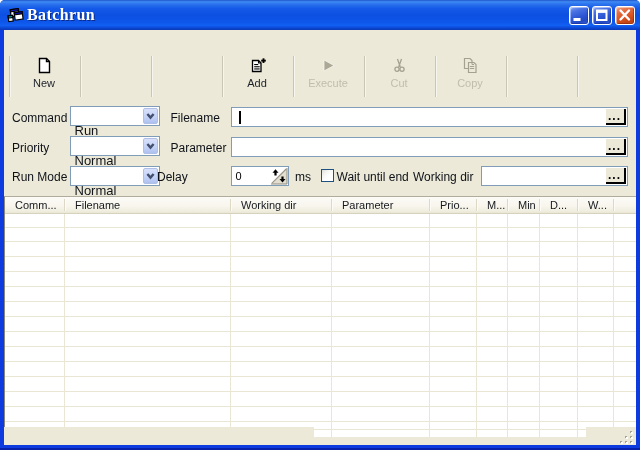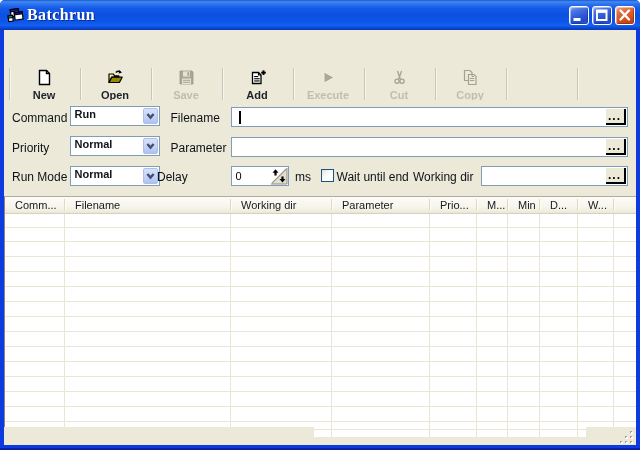--- a/index.html
+++ b/index.html
@@ -22,34 +22,34 @@
   .wglyph{position:absolute;left:0;top:0;}
   
   #client{position:absolute;left:4px;top:30px;width:632px;height:414px;background:#ECE9D8;}
   
   #menubar{position:absolute;left:0;top:0;width:632px;height:18px;background:#ECE9D8;
     border-bottom:1px solid #E2DFD0;}
   .menu-item{position:absolute;top:1px;font-family:"Liberation Serif",serif;font-size:13.5px;
     color:#000;letter-spacing:0.6px;}
   .menu-item::first-letter{text-decoration:underline;}
   
-  #toolbar{position:absolute;left:0;top:31px;width:632px;height:51px;background:#ECE9D8;
-    border-bottom:1px solid #DCD9CA;box-shadow:0 1px 0 #F8F7F0;font-weight:bold;}
+  #toolbar{position:absolute;left:0;top:19px;width:632px;height:51px;background:#ECE9D8;
+    border-bottom:1px solid #DCD9CA;box-shadow:0 1px 0 #F8F7F0;}
   .tsep{position:absolute;top:7px;width:1px;height:41px;background:#C9C6B6;box-shadow:1px 0 0 #F7F6EE;}
   .tbtn{position:absolute;top:4px;width:66px;height:44px;display:flex;flex-direction:column;
     align-items:center;justify-content:flex-start;}
   .ticon{width:17px;height:17px;margin-top:4px;}
   .tlabel{font-size:11px;margin-top:3px;color:#1D2129;}
   .tbtn.disabled .tlabel{color:#C0BDAD;}
   
   #formpanel{position:absolute;left:0;top:70px;width:632px;height:96px;background:#ECE9D8;}
   .flabel{position:absolute;font-size:12px;color:#0E1218;}
   .combo{position:absolute;left:65.5px;width:90px;height:20px;background:#fff;
     border:1px solid #7F9DB9;box-sizing:border-box;}
-  .combo .cval{position:absolute;left:4px;top:1px;font-size:11px;color:#10141A;font-weight:bold;}
+  .combo .cval{position:absolute;left:4px;top:16px;font-size:13px;color:#10141A;}
   .combo .cbtn{position:absolute;right:1px;top:1px;width:15px;height:16px;border-radius:2px;
     border:1px solid #AEBFE8;background:linear-gradient(180deg,#D8E1FB 0%,#C5D3F7 55%,#AEC1EF 100%);box-sizing:border-box;}
   .txt{position:absolute;background:#fff;border:1px solid #7F9DB9;box-sizing:border-box;height:20px;}
   .browse{position:absolute;right:1px;top:1px;width:20px;height:16px;background:#ECE9D8;
     border-right:2px solid #000;border-bottom:2px solid #000;box-sizing:border-box;
     font-size:12px;font-weight:bold;color:#000;text-align:center;line-height:15px;letter-spacing:1px;}
   .caret{position:absolute;left:7px;top:3px;width:1.5px;height:13px;background:#000;}
   #spinedit{position:absolute;left:226.5px;top:66px;width:58px;height:20px;background:#fff;
     border:1px solid #7F9DB9;box-sizing:border-box;}
   #spin-value{position:absolute;left:4px;top:3px;font-size:11px;color:#000;}
@@ -115,40 +115,20 @@
   <div id="client">
 
 
     <div id="toolbar">
       <div class="tbtn" style="left:7px">
         <svg class="ticon" viewBox="0 0 17 17">
           <path d="M3.5 1.5 h7 l3 3 v11 h-10 z" fill="#fff" stroke="#000" stroke-width="1.4"></path>
           <path d="M10.5 1.5 v3 h3" fill="none" stroke="#000" stroke-width="1.4"></path>
         </svg>
         <span class="tlabel">New</span>
-      </div>
-      <div class="tbtn" style="left:78px">
-        <svg class="ticon" viewBox="0 0 17 17">
-          <path d="M2 13.5 L2 5 L6.2 5 L7.7 6.8 L11.8 6.8 L11.8 8.2 L4.6 8.2 Z" fill="#FCF48C" stroke="#000" stroke-width="1.2" stroke-linejoin="round"></path>
-          <path d="M2 13.5 L4.8 8.2 L15.2 8.2 L12.4 13.5 Z" fill="#8F8A00" stroke="#000" stroke-width="1.2" stroke-linejoin="round"></path>
-          <path d="M8.8 3.4 Q11 1.4 13.4 2.8" fill="none" stroke="#000" stroke-width="1.4"></path>
-          <path d="M12.4 1.1 L14.9 3.7 L11.7 4.4 Z" fill="#000"></path>
-        </svg>
-        <span class="tlabel">Open</span>
-      </div>
-      <div class="tbtn disabled" style="left:149px">
-        <svg class="ticon" viewBox="0 0 17 17">
-          <path d="M2 2 h12 l1 1 v12 h-13 z" fill="#ABA795" stroke="#9B978B" stroke-width="0.8"></path>
-          <rect x="5" y="2.4" width="7" height="5.2" fill="#E6E3D4"></rect>
-          <rect x="9.3" y="3.2" width="2" height="3.6" fill="#ABA795"></rect>
-          <rect x="4" y="9.5" width="9" height="5.5" fill="#E6E3D4"></rect>
-          <rect x="4.8" y="10.8" width="7.4" height="1" fill="#ABA795"></rect>
-          <rect x="4.8" y="12.8" width="7.4" height="1" fill="#ABA795"></rect>
-        </svg>
-        <span class="tlabel">Save</span>
       </div>
       <div class="tbtn disabled" style="left:291px">
         <svg class="ticon" viewBox="0 0 17 17">
           <path d="M4 3 L14 8.5 L4 14 z" fill="#ACA896" stroke="#F6F5EE" stroke-width="0.8"></path>
         </svg>
         <span class="tlabel">Execute</span>
       </div>
       <div class="tbtn" style="left:220px">
         <svg class="ticon" viewBox="0 0 17 17">
           <path d="M3.5 3.5 h6 l2.5 2.5 v8.5 h-8.5 z" fill="#fff" stroke="#000" stroke-width="1.3"></path>

